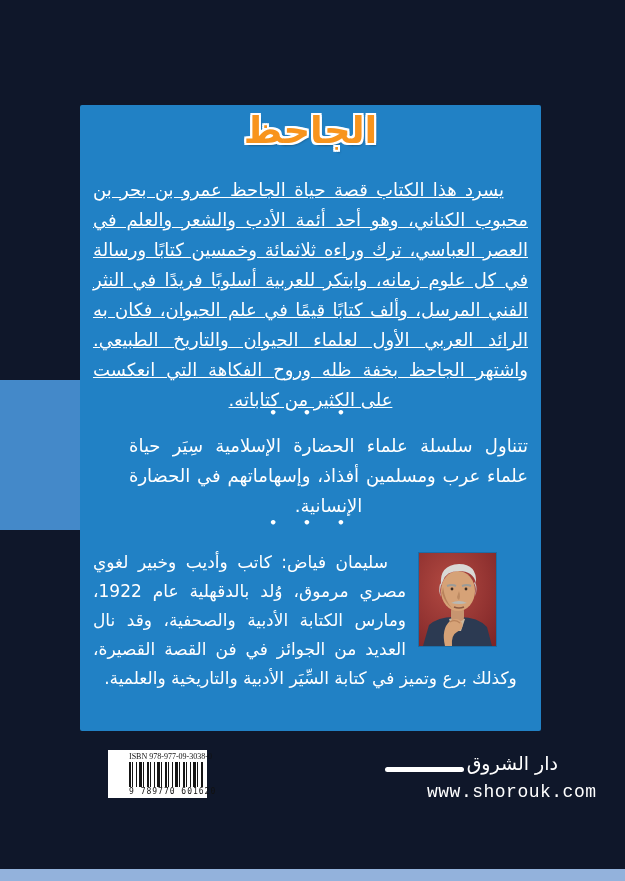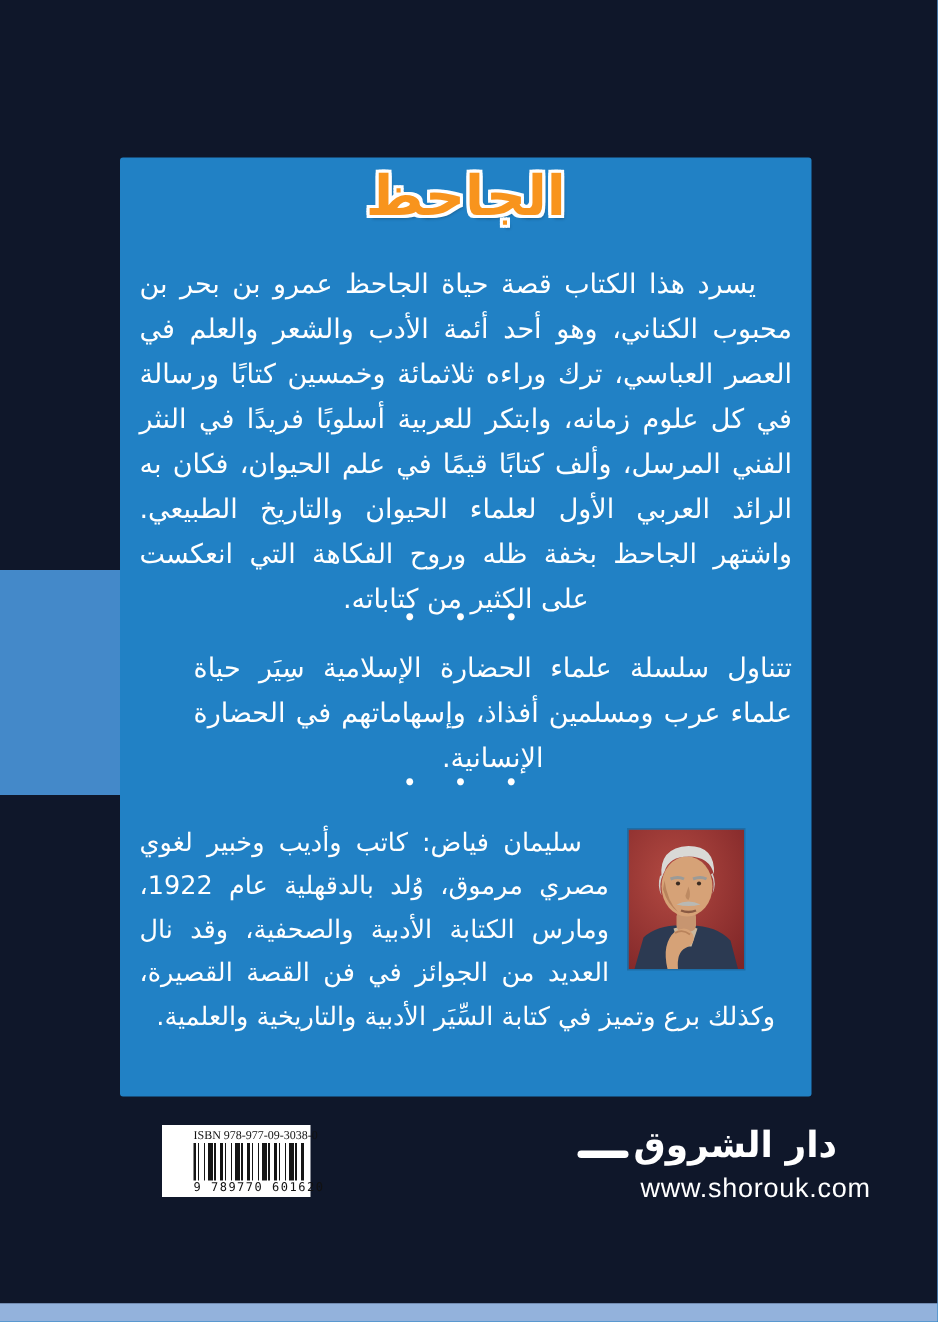--- a/index.html
+++ b/index.html
@@ -43,20 +43,21 @@
   .para{
     margin:0;
     text-align:justify;
     text-align-last:center;
     line-height:30px;
     font-size:18px;
   }
   .p-main{
     position:absolute;top:70px;right:13px;left:13px;
     text-indent:24px;
+    text-decoration:underline;
   }
   .sep{
     position:absolute;left:0;right:0;
     text-align:center;
     font-size:13px;font-weight:bold;color:#fff;
     letter-spacing:7px;word-spacing:7px;
     line-height:16px;
   }
   .sep-1{top:300px;}
   .sep-2{top:410px;}
@@ -108,30 +109,30 @@
   }
   
   .publisher{
     position:absolute;top:746px;left:383px;width:175px;
     color:#fff;direction:rtl;
   }
   .logo-row{
     display:flex;align-items:center;direction:rtl;
   }
   .logo-text{
-    font-size:24px;font-weight:bold;line-height:34px;
+    font-size:19px;font-weight:normal;line-height:34px;
     white-space:nowrap;
   }
   .kashida{
     flex:1;height:5px;margin-left:2px;margin-right:3px;
     background:#fff;border-radius:3px;
     transform:translateY(6px);
   }
   .publisher-url{
-    font-family:Liberation Sans, sans-serif;
+    font-family:Liberation Mono, monospace;
     font-size:18px;line-height:22px;
     direction:ltr;text-align:center;
     letter-spacing:.5px;
     margin-top:1px;
     margin-left:44px;
   }
 </style>
 </head>
 <body>
 

